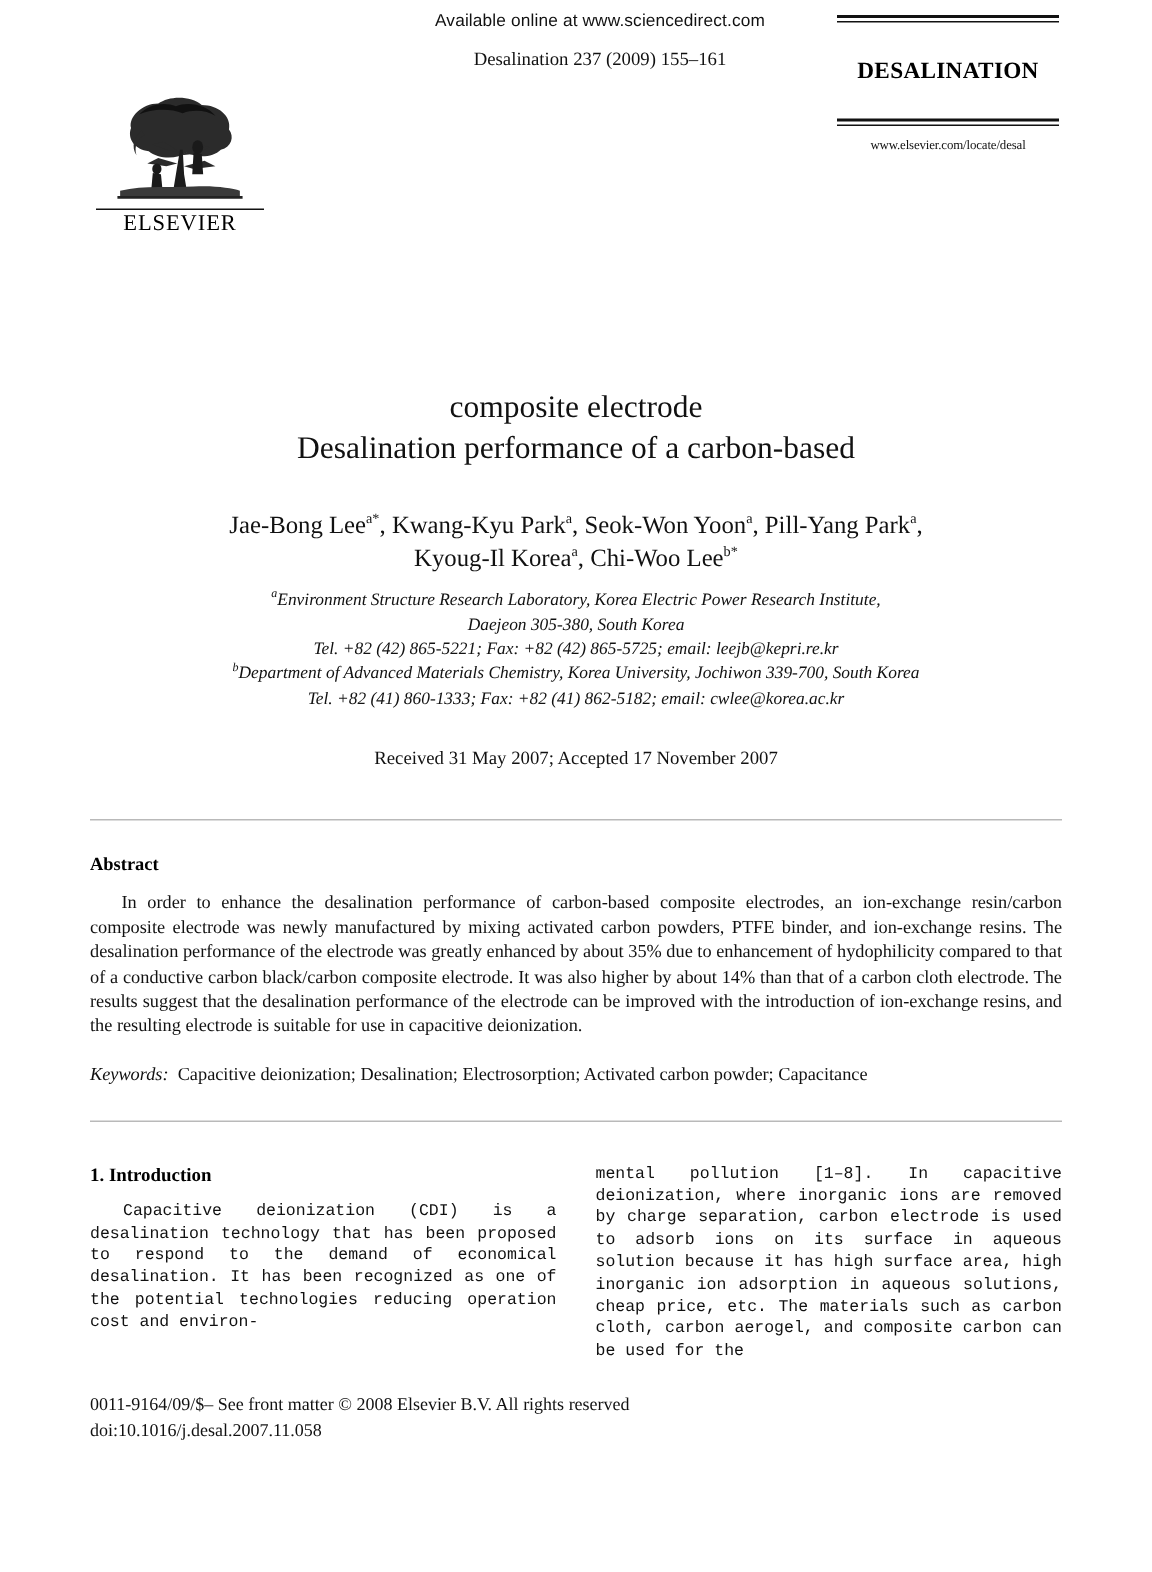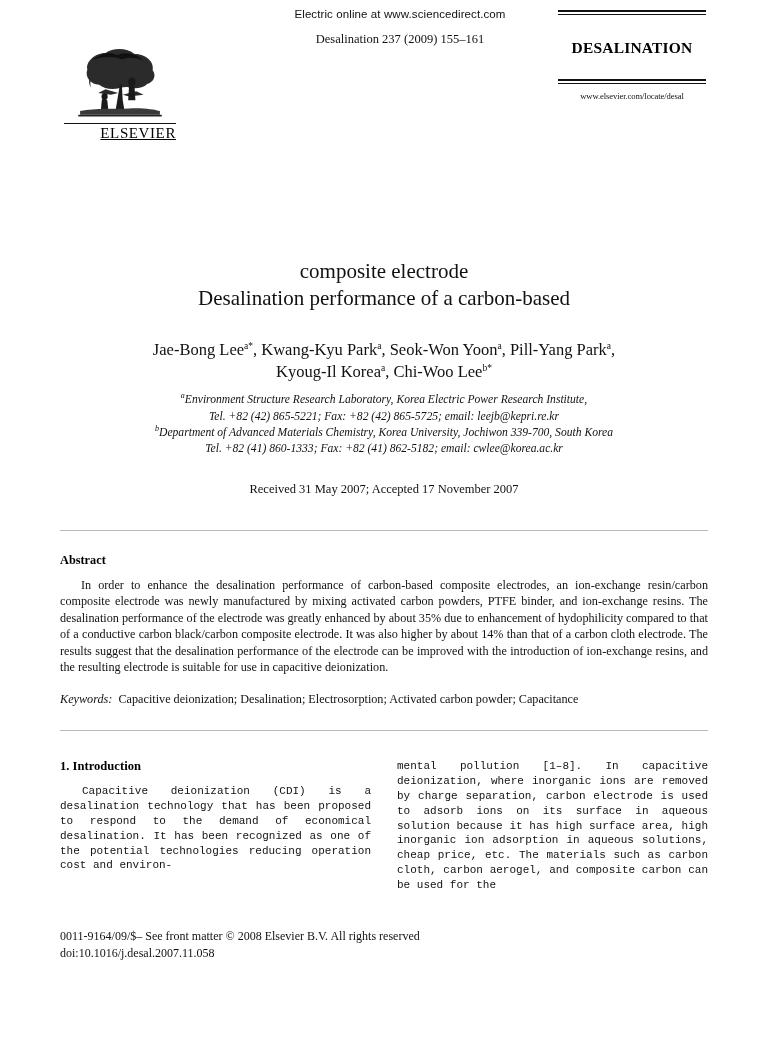--- a/index.html
+++ b/index.html
@@ -27,24 +27,23 @@
   
   .masthead {
     position: relative;
     height: 120px;
     padding-top: 50px;
   }
 
   .elsevier-logo {
     position: absolute;
     left: 4px;
-    top: 44px;
+    top: 60px;
     width: 112px;
-    text-align: right;
-    text-decoration: underline;
+    text-align: center;
   }
   .elsevier-tree {
     width: 92px;
     height: 78px;
     margin: 0 auto;
     display: block;
   }
   .elsevier-word {
     font-family: "Liberation Serif", serif;
     font-size: 15px;
@@ -281,21 +280,21 @@
           <path d="M30 61 L29 72 L37 72 L36 62 Z" fill="#1a1a1a"></path>
 
           <path d="M6 74 C24 70 44 72 60 71 C74 70 88 72 94 74 L94 78 L6 78 Z" fill="#3a3a3a"></path>
           <path d="M4 78 L96 78 L96 80 L4 80 Z" fill="#222"></path>
         </g>
       </svg>
       <span class="elsevier-word">ELSEVIER</span>
     </div>
 
     <div class="sd-block">
-      <div class="sd-available">Electric online at www.sciencedirect.com</div>
+      <div class="sd-available">Available online at www.sciencedirect.com</div>
       <div class="sd-citation">Desalination 237 (2009) 155–161</div>
     </div>
 
     <div class="journal-block">
       <div class="rule-double"></div>
       <div class="journal-name">DESALINATION</div>
       <div class="rule-double"></div>
       <div class="journal-url">www.elsevier.com/locate/desal</div>
     </div>
   </div>
@@ -305,20 +304,21 @@
     <div>Desalination performance of a carbon-based</div>
   </div>
 
   <div class="authors">
     <div><span>Jae-Bong Lee</span><sup>a*</sup><span>, Kwang-Kyu Park</span><sup>a</sup><span>, Seok-Won Yoon</span><sup>a</sup><span>, Pill-Yang Park</span><sup>a</sup><span>,</span></div>
     <div><span>Kyoug-Il Korea</span><sup>a</sup><span>, Chi-Woo Lee</span><sup>b*</sup></div>
   </div>
 
   <div class="affiliations">
     <div><sup>a</sup><span>Environment Structure Research Laboratory, Korea Electric Power Research Institute,</span></div>
+    <div>Daejeon 305-380, South Korea</div>
     <div>Tel. +82 (42) 865-5221; Fax: +82 (42) 865-5725; email: leejb@kepri.re.kr</div>
     <div><sup>b</sup><span>Department of Advanced Materials Chemistry, Korea University, Jochiwon 339-700, South Korea</span></div>
     <div>Tel. +82 (41) 860-1333; Fax: +82 (41) 862-5182; email: cwlee@korea.ac.kr</div>
   </div>
 
   <div class="received">Received 31 May 2007; Accepted 17 November 2007</div>
 
   <hr class="hrule hr-abstract-top">
 
   <div class="abstract-head">Abstract</div>

